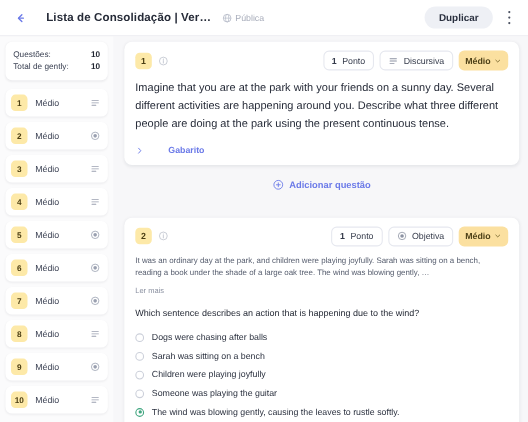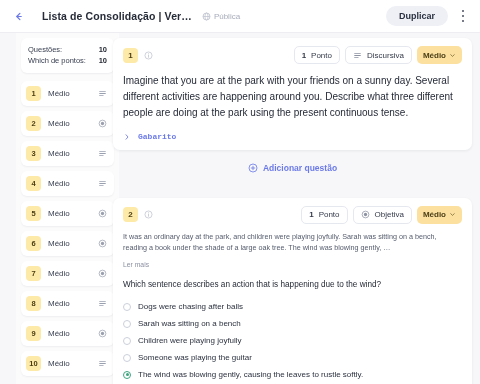--- a/index.html
+++ b/index.html
@@ -48,21 +48,21 @@
   }
   .kebab {
     width: 14px; height: 18px; cursor: pointer;
     display: flex; flex-direction: column; align-items: center;
     justify-content: center; gap: 2.5px;
   }
   .kebab i { width: 2.3px; height: 2.3px; border-radius: 50%; background: #4a5060; display: block; }
 
   
   .sidebar {
-    position: absolute; top: 32px; left: 16px;
+    position: absolute; top: 32px; left: 0;
     width: 103px; height: 352px;
     background: #fbfbfc;
     padding: 6px 5px 0 5px;
     overflow: hidden;
   }
   .stats-card {
     background: #ffffff; border-radius: 6px;
     padding: 6px 7px 6px 7px;
     box-shadow: 0 1px 2px rgba(20,25,40,.06);
     margin-bottom: 8px;
@@ -161,22 +161,22 @@
     background: #fff;
     position: relative;
   }
   .radio.sel::after {
     content: ""; position: absolute;
     top: 1.6px; left: 1.6px; width: 3.2px; height: 3.2px;
     border-radius: 50%; background: #3fa57f;
   }
   .opt-label { font-size: 8px; color: #2b313f; }
   .gabarito {
-    display: flex; align-items: flex-end; gap: 7px;
-    margin-top: 10px; cursor: pointer; font-family: Liberation Mono, monospace;
+    display: flex; align-items: flex-end; gap: 22px;
+    margin-top: 10px; cursor: pointer;
   }
   .gabarito span { font-size: 8px; color: #6b7ae8; font-weight: 600; }
   .add-q {
     display: flex; align-items: center; justify-content: center; gap: 5px;
     height: 22px; margin: 2px 0 19px 0; cursor: pointer;
   }
   .add-q span { font-size: 8.5px; color: #6b7ae8; font-weight: 600; }
 </style>
 </head>
 <body>
@@ -209,21 +209,21 @@
     </div>
   </div>
 
   <div class="sidebar">
     <div class="stats-card">
       <div class="stat-row">
         <span>Questões:</span>
         <span class="val">10</span>
       </div>
       <div class="stat-row">
-        <span>Which de pontos:</span>
+        <span>Total de gently:</span>
         <span class="val">10</span>
       </div>
     </div>
     <div id="sidebar-list">
         <div class="q-item">
           <div class="q-num">1</div>
           <div class="q-label">Médio</div>
           <div class="q-type-icon">
             <svg width="9" height="9" viewBox="0 0 16 16">
               <rect x="2" y="3.6" width="12" height="1.5" rx=".7" fill="#9aa0b0"></rect>

